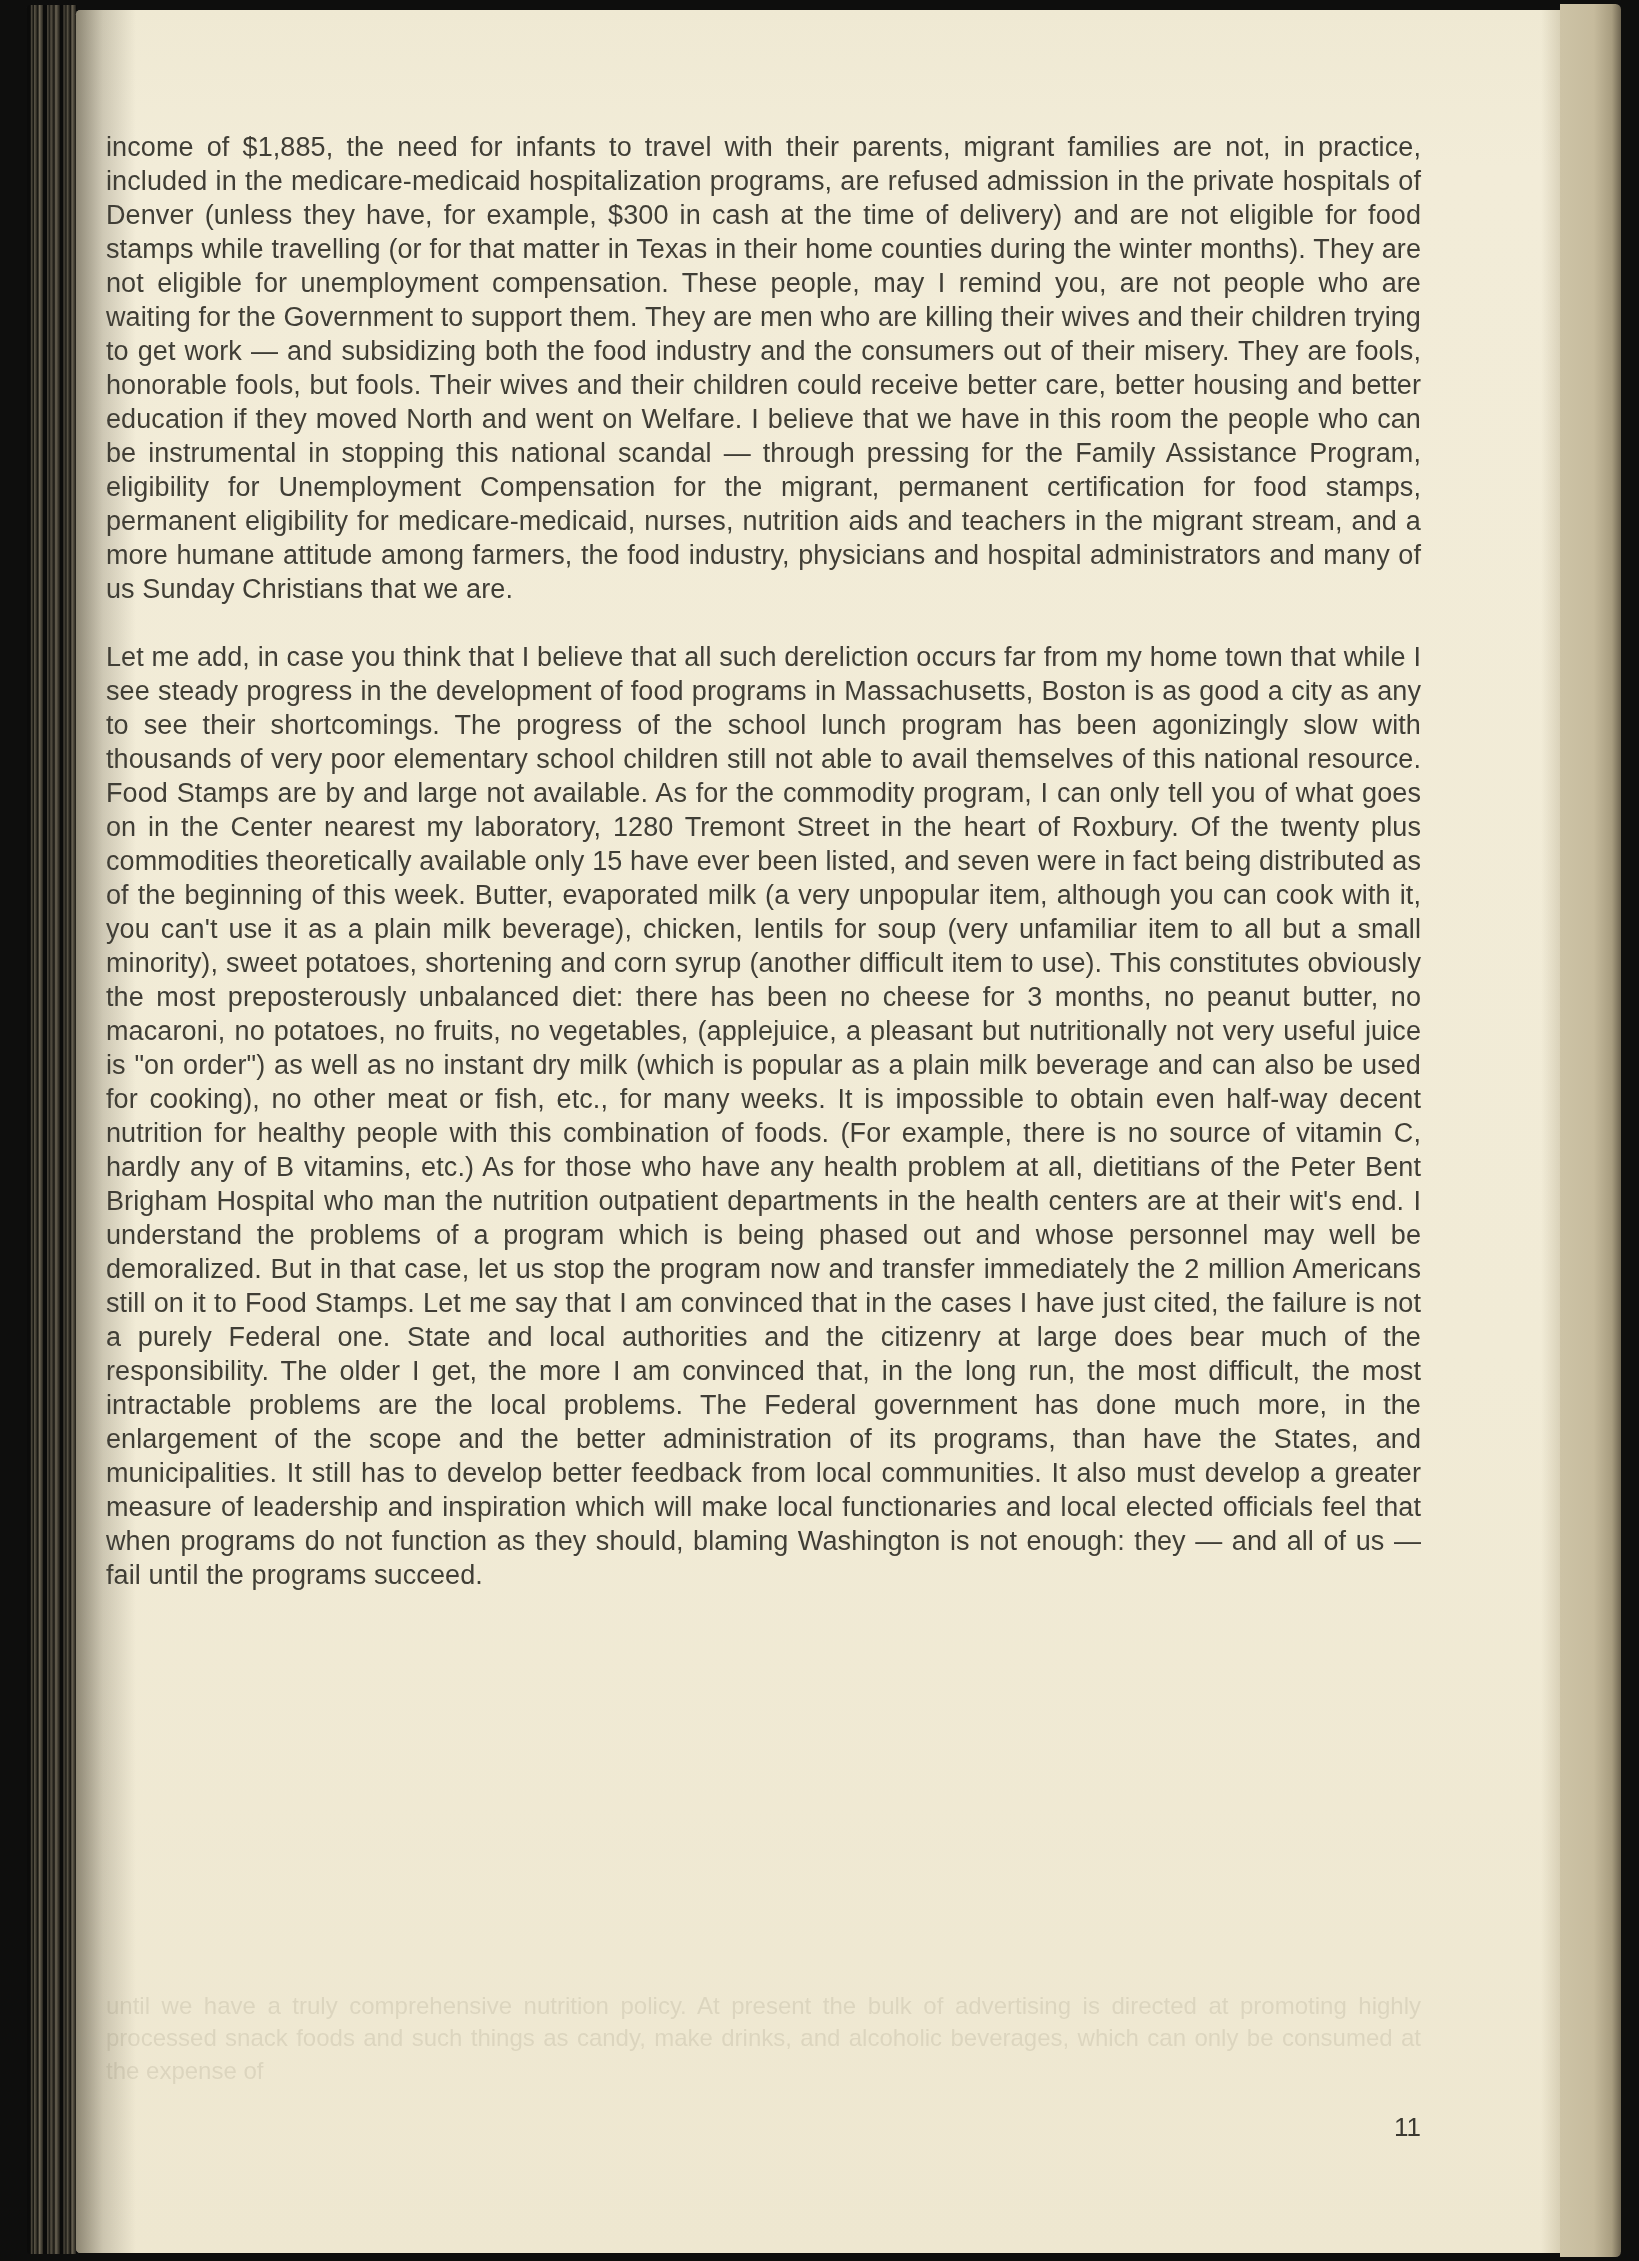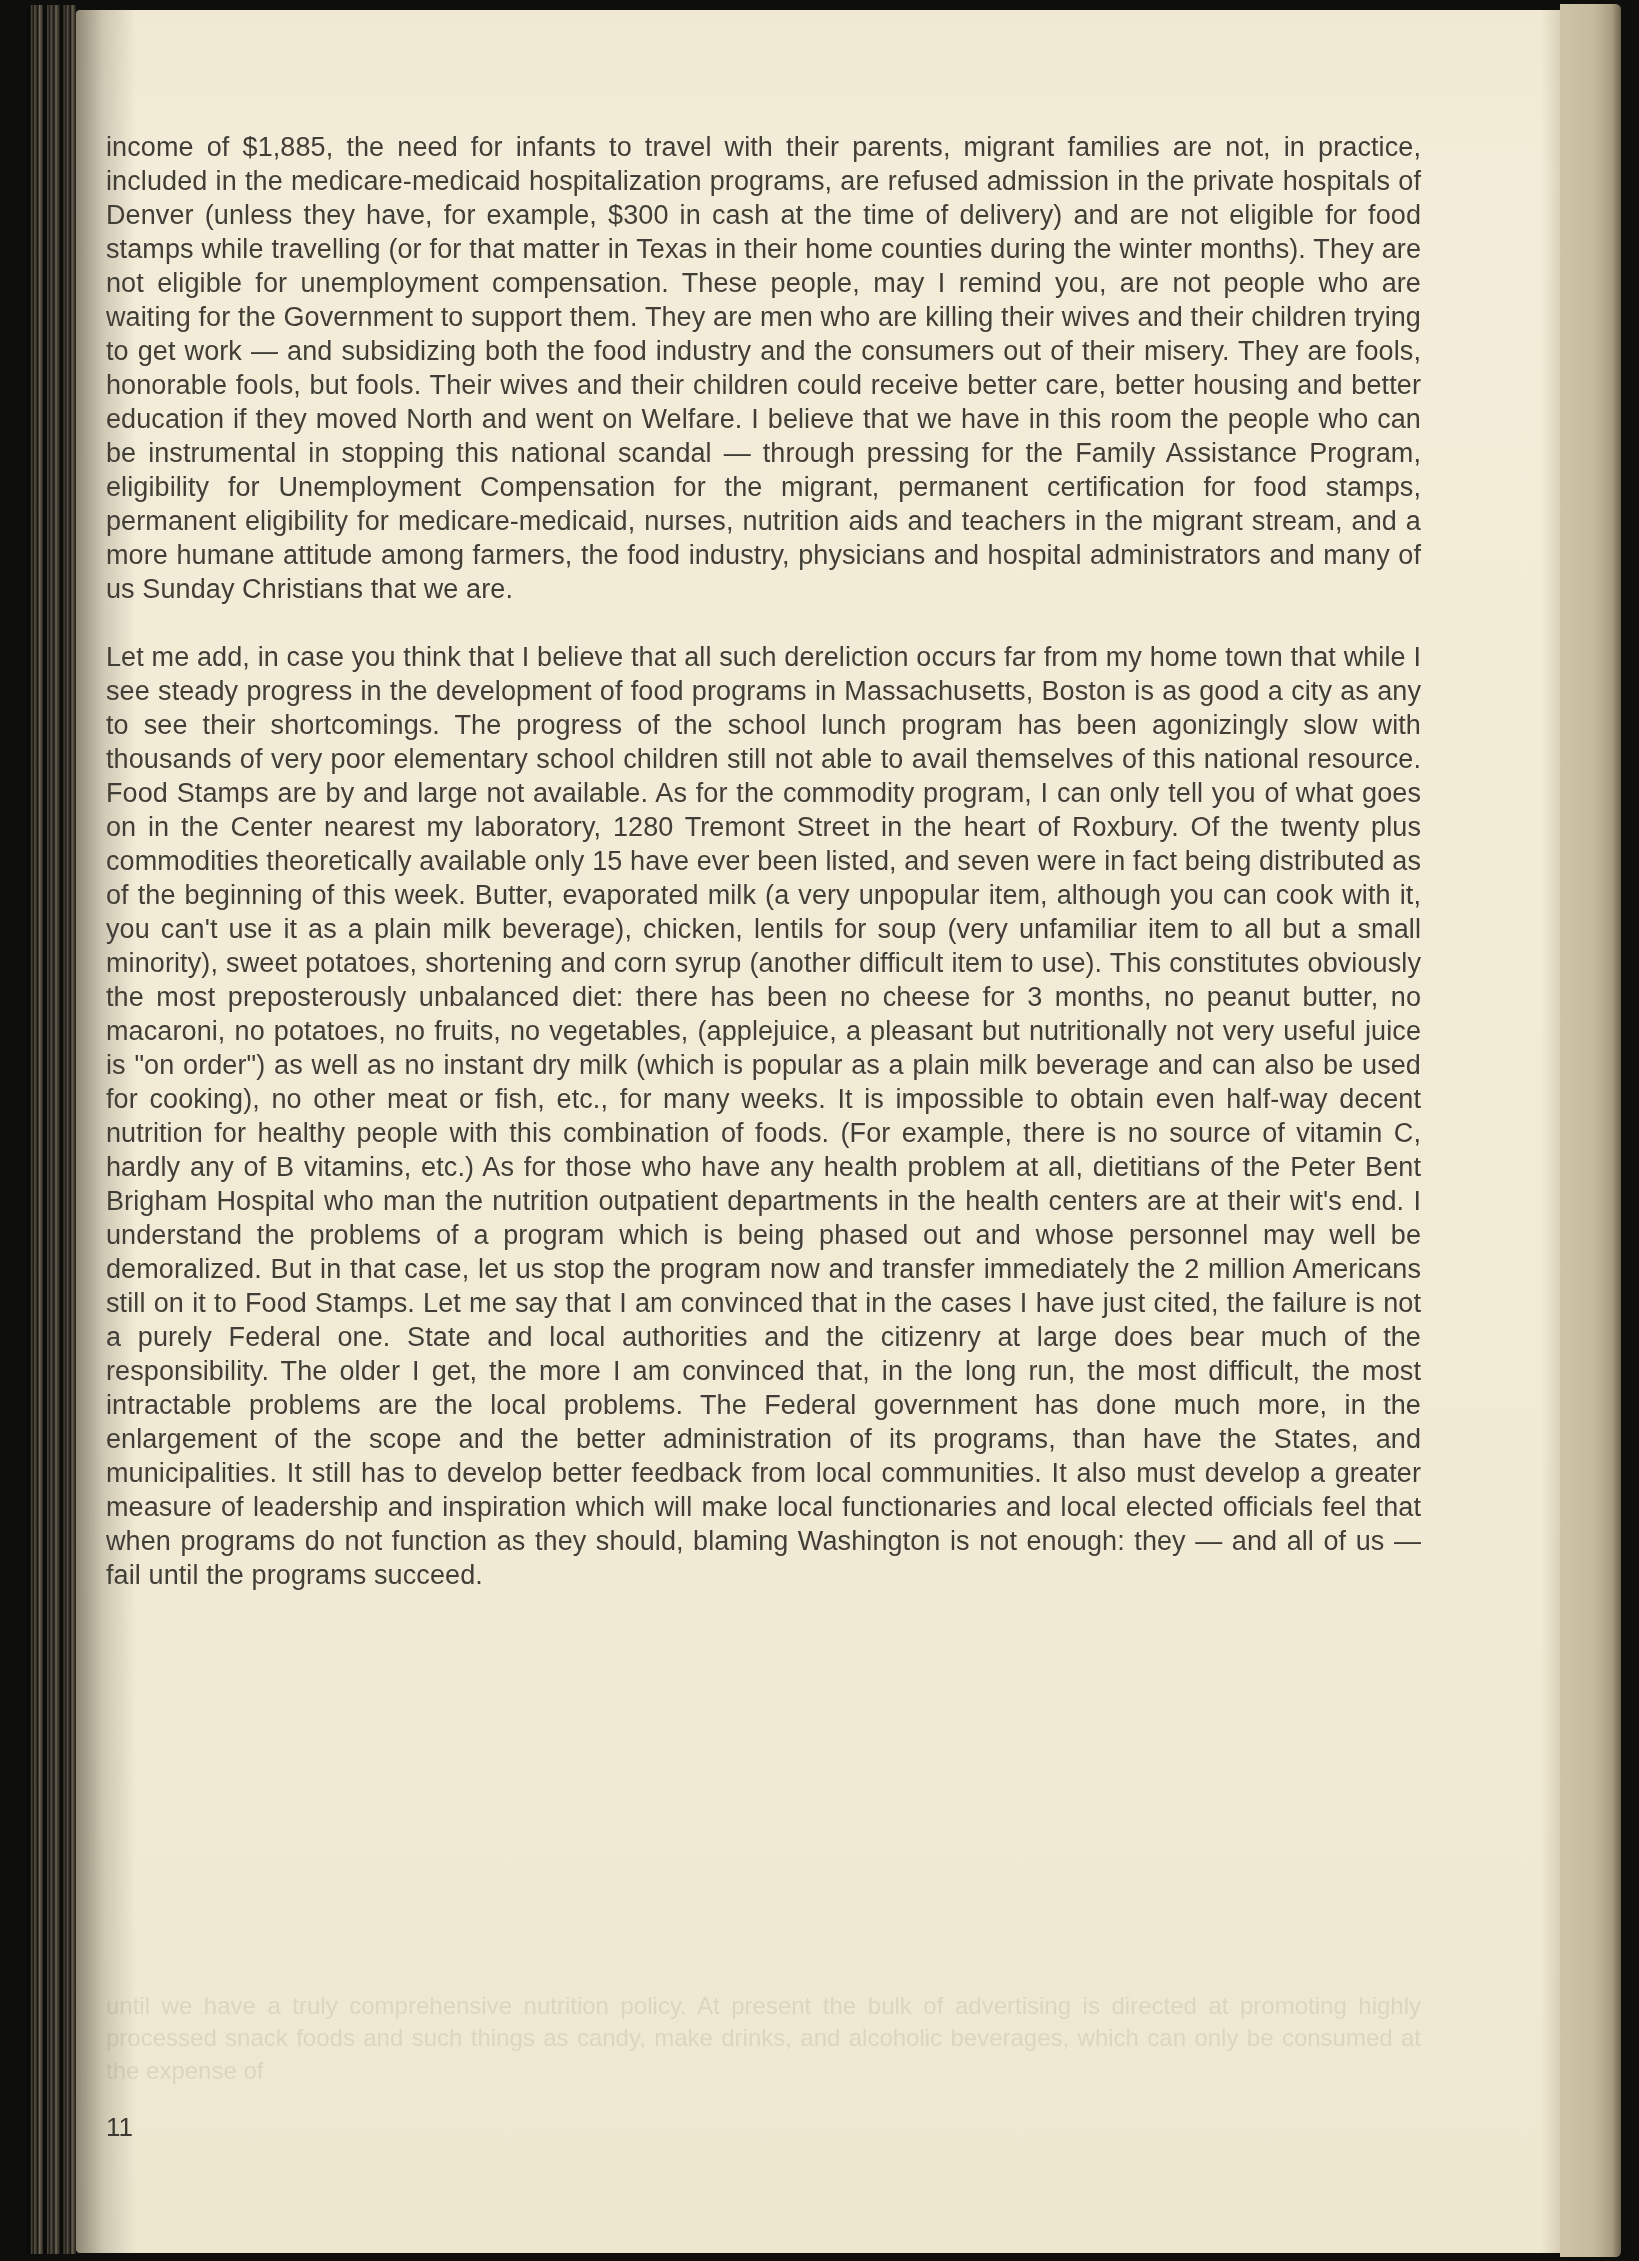--- a/index.html
+++ b/index.html
@@ -95,21 +95,21 @@
     opacity: 0.14;
     filter: blur(0.5px);
     text-align: justify;
     pointer-events: none;
   }
   .page-number {
     position: absolute;
     left: 30px;
     top: 2102px;
     width: 1315px;
-    text-align: left;
+    text-align: right;
     font-size: 26px;
     color: #3b3931;
   }
 </style>
 </head>
 <body>
 
 <div class="book">
 
   <div class="page-edge-stack"></div>

